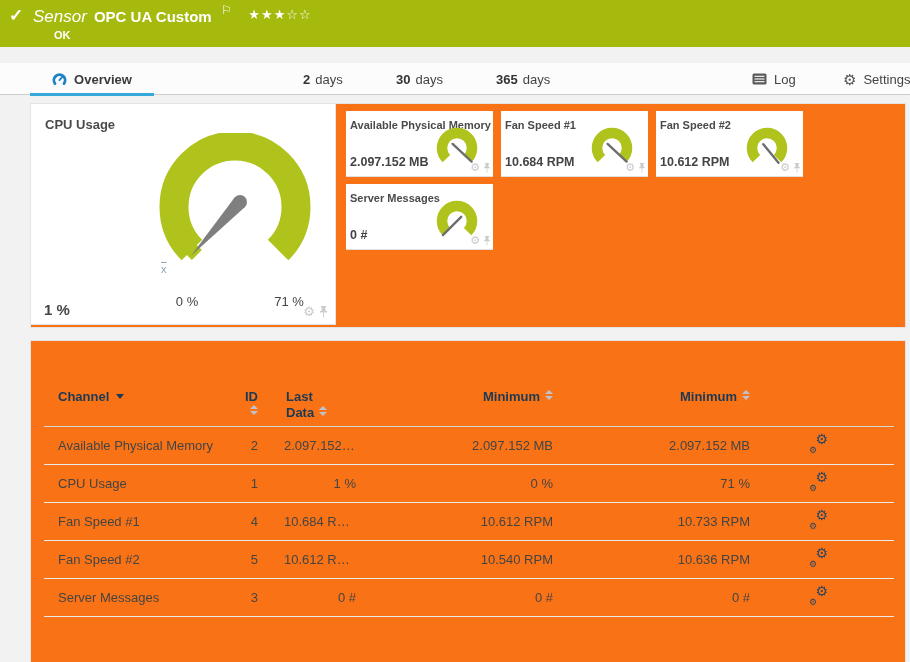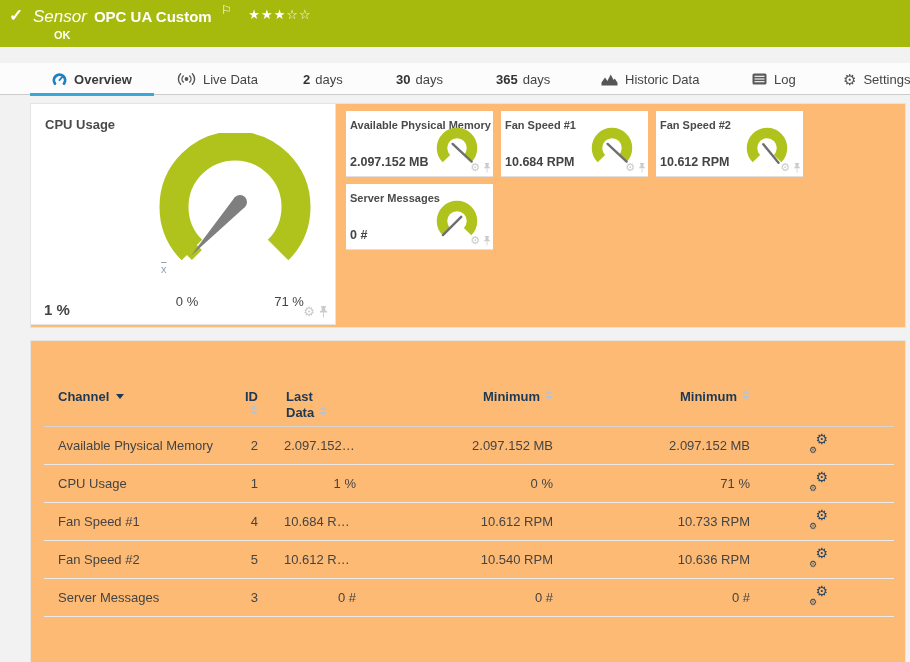--- a/index.html
+++ b/index.html
@@ -21,21 +21,21 @@
 
   
   .tabsbar { position:absolute; left:0; top:63px; width:910px; height:32px; background:#fcfcfc; border-bottom:1px solid #cccccc; }
   .tab { position:absolute; top:0; height:32px; display:flex; align-items:center; gap:7px; font-size:13px; color:#444; cursor:pointer; white-space:nowrap;text-align:right; }
   .tab b { color:#333; margin-right:-2px; }
   .tab.active { left:30px; width:124px; justify-content:center; font-weight:bold; color:#3a3a3a; }
   .tab.active::after { content:''; position:absolute; left:0; right:0; bottom:-1px; height:3px; background:#36a9da; }
   .gearglyph { font-size:15px; color:#555; line-height:1; }
 
   
-  .panel { position:absolute; background:#fdba74; border:1px solid #e4e4e4; }
+  .panel { position:absolute; background:#f97316; border:1px solid #e4e4e4; }
   .top-panel { left:30px; top:103px; width:876px; height:225px; }
   .table-panel { left:30px; top:340px; width:876px; height:364px; border-bottom:none; }
 
   
   .big-tile { position:absolute; left:-1px; top:-1px; width:306px; height:222px; border:1px solid #e4e4e4; background:#fff; }
   .big-title { position:absolute; left:14px; top:13px; font-size:13px; font-weight:bold; color:#4a4a4a; }
   .big-gauge { position:absolute; left:125px; top:29px; }
   .avg-label { position:absolute; left:130px; top:159px; font-size:11px; color:#8fa3b4; text-decoration:overline; }
   .scale-min { position:absolute; left:134px; top:190px; width:44px; text-align:center; font-size:13px; color:#444; }
   .scale-max { position:absolute; left:236px; top:190px; width:44px; text-align:center; font-size:13px; color:#444; }
@@ -90,45 +90,31 @@
 </header>
 
 <nav class="tabsbar">
   <div class="tab active">
     <svg width="15" height="15" viewBox="0 0 15 15">
       <path d="M3 11.6 A5.6 5.6 0 1 1 12 11.6" stroke="#1d82c4" stroke-width="2.8" fill="none" stroke-linecap="round"></path>
       <line x1="7.4" y1="8.2" x2="10.8" y2="4.4" stroke="#1d82c4" stroke-width="1.8" stroke-linecap="round"></line>
     </svg>
     <span>Overview</span>
   </div>
-  <div class="tab" style="left:177px">
-    <svg width="19" height="14" viewBox="0 0 19 14">
-      <circle cx="9.5" cy="7" r="1.9" fill="#555"></circle>
-      <path d="M6.3 3.9 a4.4 4.4 0 0 0 0 6.2 M3.6 1.7 a7.5 7.5 0 0 0 0 10.6" stroke="#555" stroke-width="1.4" fill="none" stroke-linecap="round"></path>
-      <path d="M12.7 3.9 a4.4 4.4 0 0 1 0 6.2 M15.4 1.7 a7.5 7.5 0 0 1 0 10.6" stroke="#555" stroke-width="1.4" fill="none" stroke-linecap="round"></path>
-    </svg>
-    <span>Live Data</span>
-  </div>
   <div class="tab" style="left:303px">
     <b>2</b>
     <span>days</span>
   </div>
   <div class="tab" style="left:396px">
     <b>30</b>
     <span>days</span>
   </div>
   <div class="tab" style="left:496px">
     <b>365</b>
     <span>days</span>
-  </div>
-  <div class="tab" style="left:601px">
-    <svg width="17" height="13" viewBox="0 0 17 13">
-      <path d="M0.5 12.5 L0.5 9.5 4 4.5 6.4 8 9.7 1.5 12.6 7 13.7 5.5 16.5 9.8 16.5 12.5 Z" fill="#555"></path>
-    </svg>
-    <span>Historic Data</span>
   </div>
   <div class="tab" style="left:752px">
     <svg width="15" height="12" viewBox="0 0 15 12">
       <rect x="0.5" y="0.5" width="14" height="11" rx="1.5" fill="#5a5a5a"></rect>
       <g stroke="#fff" stroke-width="1.1">
         <line x1="2.5" y1="3.3" x2="12.5" y2="3.3"></line>
         <line x1="2.5" y1="6" x2="12.5" y2="6"></line>
         <line x1="2.5" y1="8.7" x2="12.5" y2="8.7"></line>
       </g>
     </svg>

